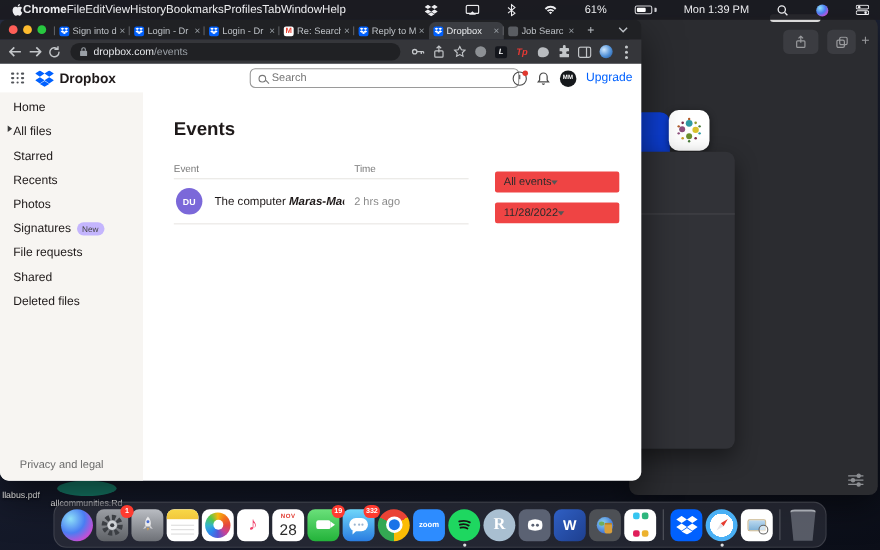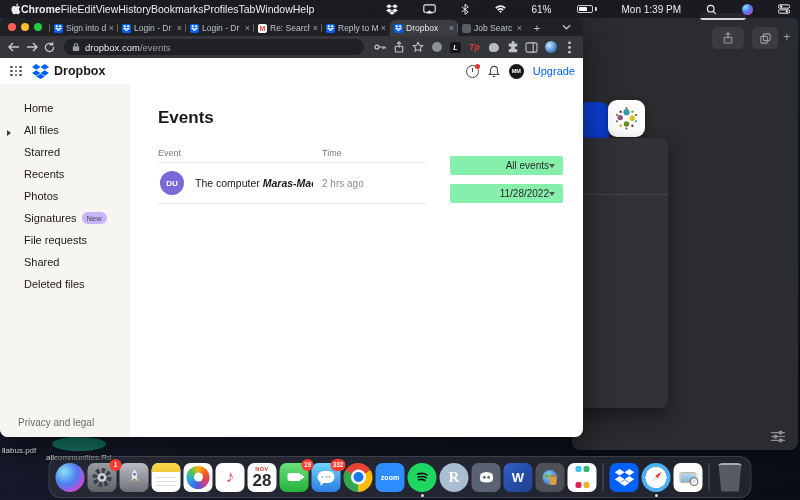--- a/index.html
+++ b/index.html
@@ -83,38 +83,38 @@
 .mag::after{content:"";position:absolute;left:5px;top:5px;width:4px;height:1.4px;background:#777;transform:rotate(45deg)}
 .db-right{position:absolute;right:8px;display:flex;gap:9px;align-items:center}
 .clockic{width:13px;height:13px;border:1.3px solid #4a4a4a;border-radius:50%;position:relative}
 .clockic::after{content:"";position:absolute;left:5px;top:2.5px;width:1.3px;height:4px;background:#4a4a4a}
 .reddot{position:absolute;right:-2px;top:-2px;width:5px;height:5px;border-radius:50%;background:#e0382e}
 .db-avatar{width:15px;height:15px;border-radius:50%;background:#16191c;color:#fff;font-size:5.5px;font-weight:bold;
 display:flex;align-items:center;justify-content:center}
 .upgrade{font-size:11px;color:#0061fe}
 .db-body{position:absolute;top:26px;bottom:0;left:0;right:0;display:flex}
 .db-side{width:130px;background:#f7f5f2;padding-top:8px;position:relative;font-size:11px;color:#1e1919}
-.sb-item{height:22px;display:flex;align-items:flex-end;padding-left:24px;position:relative}
+.sb-item{height:22px;display:flex;align-items:flex-start;padding-left:12px;position:relative}
 .sb-car{position:absolute;left:7px;width:0;height:0;border-left:4px solid #3b3b3b;border-top:3.5px solid transparent;border-bottom:3.5px solid transparent}
 .sb-badge{margin-left:5px;background:#c4b5fd;border-radius:7px;font-size:7.5px;padding:1.5px 5px;color:#454545}
 .sb-footer{position:absolute;bottom:9px;left:18px;font-size:10px;color:#6b6b6b}
 .db-main{flex:1;position:relative;padding:24px 0 0 28px}
 .ev-title{font-size:17px;font-weight:600;color:#1e1919}
 .ev-table{width:268px;margin-top:20px;position:relative}
 .ev-head{position:relative;height:14px;font-size:9px;color:#7a7a7a}
 .ev-head .c2{position:absolute;left:164px;top:0}
 .ev-div{height:1px;background:#e8e6e3}
 .ev-row{position:relative;height:40px;display:flex;align-items:center}
 .ev-avatar{width:24px;height:24px;border-radius:50%;color:#fff;font-size:8px;font-weight:bold;
 display:flex;align-items:center;justify-content:center;margin-left:2px}
 .ev-text{margin-left:11px;font-size:10.5px;color:#1e1919;white-space:nowrap;width:118px;overflow:hidden}
 .ev-device{font-style:italic;font-weight:600}
 .ev-time{position:absolute;left:164px;font-size:10px;color:#8a8a8a}
-.filter{position:absolute;left:320px;width:113px;height:19px;background:#86efac;border-radius:2px;
-font-size:10px;color:#2b2b2b;display:flex;align-items:center;justify-content:flex-end;padding:0 8px}
+.filter{position:absolute;left:320px;width:113px;height:19px;background:#ef4444;border-radius:2px;
+font-size:10px;color:#2b2b2b;display:flex;align-items:center;justify-content:flex-start;padding:0 8px}
 .f1{top:72px}.f2{top:100px}
 .caret{width:0;height:0;border-top:4px solid #555;border-left:3.5px solid transparent;border-right:3.5px solid transparent}
 
 
 .teal-blob{position:absolute;left:52px;top:437px;width:54px;height:14px;border-radius:50%;background:#17806d;z-index:2}
 .dfile{position:absolute;color:#fff;font-size:8px;text-shadow:0 1px 2px rgba(0,0,0,.85);z-index:3}
 .dfile1{left:2px;top:446px}.dfile2{left:46px;top:453px}
 
 
 .dock{position:absolute;left:50%;transform:translateX(-50%);bottom:2px;height:42px;
@@ -131,21 +131,21 @@
 .d-notes{background:#fff;overflow:hidden}
 .d-notes i{position:absolute;top:0;left:0;right:0;height:9px;background:linear-gradient(#f8d848,#f2c73c)}
 .d-notes u{position:absolute;left:4px;right:4px;height:1px;background:#ddd}
 .d-photos{background:#fff}
 .d-photos i{position:absolute;inset:3px;border-radius:50%;
 background:conic-gradient(#f6b60d,#f2701d,#e5453c,#c64399,#5856d6,#2c87f0,#30b5c8,#53c74c,#f6b60d)}
 .d-photos u{position:absolute;left:50%;top:50%;width:9px;height:9px;transform:translate(-50%,-50%);border-radius:50%;background:#fff;z-index:1}
 .d-music{background:#fff;color:#f0426b;font-size:17px}
 .d-cal{background:#fff;flex-direction:column;line-height:1}
 .d-cal b{font-size:5.5px;color:#e0382e;letter-spacing:.5px;margin-top:2px}
-.d-cal s{text-decoration:none;font-size:17px;color:#2b2b2b;font-weight:700}
+.d-cal s{text-decoration:none;font-size:14px;color:#2b2b2b;font-weight:400}
 .d-face{background:linear-gradient(#6ae07a,#23b33a)}
 .cam{width:13px;height:8px;background:#fff;border-radius:2px;position:relative}
 .cam::after{content:"";position:absolute;right:-4px;top:1px;border-left:4px solid #fff;border-top:3px solid transparent;border-bottom:3px solid transparent}
 .d-msg{background:linear-gradient(#6fd6fa,#2a7de1)}
 .bubble{width:17px;height:12px;background:#fff;border-radius:6px;position:relative;display:flex;align-items:center;justify-content:center;gap:1.5px}
 .bubble::after{content:"";position:absolute;left:3px;bottom:-3px;border-top:4px solid #fff;border-right:4px solid transparent}
 .bubble i{width:2px;height:2px;border-radius:50%;background:#9ab4cf}
 .d-chrome{border-radius:50%;background:conic-gradient(from -60deg,#ea4335 0 120deg,#fbbc05 120deg 240deg,#34a853 240deg 360deg);overflow:hidden}
 .d-chrome::before{content:"";position:absolute;left:50%;top:50%;width:15px;height:15px;transform:translate(-50%,-50%);border-radius:50%;background:#fff}
 .d-chrome::after{content:"";position:absolute;left:50%;top:50%;width:10px;height:10px;transform:translate(-50%,-50%);border-radius:50%;background:#1a73e8}
@@ -442,20 +442,24 @@
           <i></i>
           <i></i>
           <i></i>
         </span>
       <div class="db-logo">
         <svg width="17" height="15" viewBox="0 0 24 21" fill="#0061ff">
             <path d="M6 0l6 4-6 4-6-4zm12 0l6 4-6 4-6-4zM6 8.6l6 4-6 4-6-4zm12 0l6 4-6 4-6-4zM6 17.4l6 3.6 6-3.6-6-3.8z"></path>
           </svg>
         <span class="db-brand">Dropbox</span>
       </div>
+      <div class="db-search">
+        <span class="mag"></span>
+        <input placeholder="Search" style="">
+      </div>
       <div class="db-right">
         <span class="clockic">
             <span class="reddot"></span>
           </span>
         <span>
             <svg width="12" height="13" viewBox="0 0 14 15" fill="none" stroke="#4a4a4a" stroke-width="1.3">
               <path d="M7 1.5a4 4 0 014 4v3.5l1.5 2h-11l1.5-2V5.5a4 4 0 014-4z"></path>
               <path d="M5.8 12.7a1.3 1.3 0 002.4 0"></path>
             </svg>
           </span>

